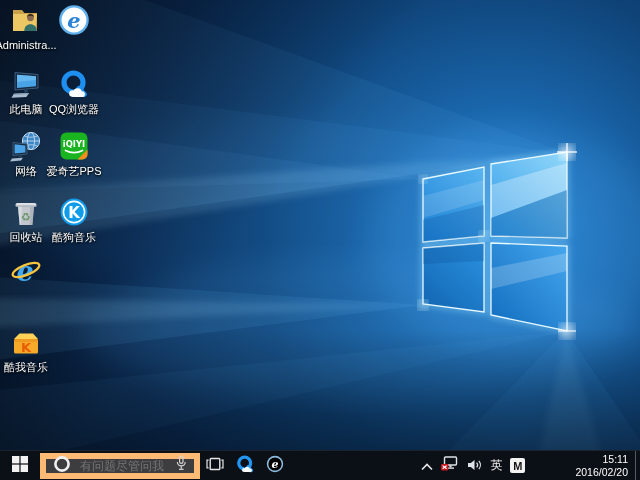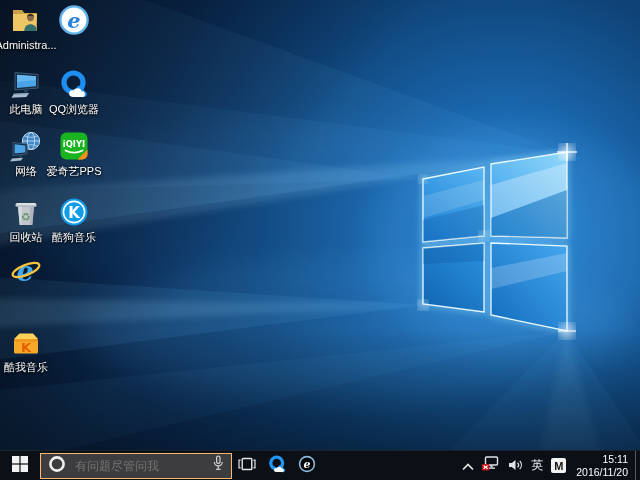--- a/index.html
+++ b/index.html
@@ -11,31 +11,31 @@
   .cell{position:absolute;display:flex;flex-direction:column;align-items:center;cursor:default;}
   .art{width:32px;height:32px;flex:0 0 32px;}
   .art svg{width:32px;height:32px;display:block;}
   .lbl{margin-top:3px;font-size:11px;line-height:13px;color:#fff;text-align:center;
     text-shadow:0 1px 2px rgba(0,0,0,.95),0 0 3px rgba(0,0,0,.8);word-break:break-all;}
   .lbl.nowrap{white-space:nowrap;}
   
   .taskbar{position:absolute;left:0;bottom:0;width:640px;height:30px;background:#0b0f16;
     border-top:1px solid #1c2330;display:flex;align-items:center;}
   .start{width:40px;height:30px;display:flex;align-items:center;justify-content:center;}
-  .searchbox{width:192px;height:26px;margin-top:0;background:#3d3d3f;border:1px solid #fdba74;
+  .searchbox{width:160px;height:26px;margin-top:0;background:#3d3d3f;border:6px solid #fdba74;
     display:flex;align-items:center;padding:0 7px;}
   .searchbox input{flex:1;background:transparent;border:none;outline:none;color:#d6d6d6;
     font-size:12px;margin-left:7px;font-family:inherit;min-width:0;}
   .tb-btn{width:30px;height:30px;display:flex;align-items:center;justify-content:center;}
   .tray{margin-left:auto;display:flex;align-items:center;height:30px;}
   .tray-ic{display:flex;align-items:center;justify-content:center;height:30px;padding:0 4px;}
   .lang{color:#f0f0f0;font-size:12px;padding:0 4px;}
   .ime{width:15px;height:15px;background:#f2f2f2;border-radius:2px;color:#141414;font-size:11px;
     font-weight:bold;display:flex;align-items:center;justify-content:center;margin:0 4px;}
-  .clock{color:#fff;font-size:10.5px;line-height:13px;text-align:right;padding:0 7px 0 6px;}
+  .clock{color:#fff;font-size:10.5px;line-height:13px;text-align:right;padding:0 7px 0 6px;margin-left:40px;}
   .showdesk{width:5px;height:30px;border-left:1px solid #565b63;}
 </style>
 </head>
 <body>
 
 <div class="screen">
 
   <svg class="wallpaper" viewBox="0 0 640 450" preserveAspectRatio="none">
     <defs>
       <radialGradient id="sky" gradientUnits="userSpaceOnUse" cx="505" cy="235" r="560">
@@ -331,18 +331,18 @@
         <span><svg width="15" height="12" viewBox="0 0 15 12">
           <polygon points="1,4 3.8,4 7.5,1 7.5,11 3.8,8 1,8" fill="#dfe3e8"></polygon>
           <path d="M9.6 3.6a3.6 3.6 0 0 1 0 4.8" fill="none" stroke="#dfe3e8" stroke-width="1.2"></path>
           <path d="M11.8 1.8a6.4 6.4 0 0 1 0 8.4" fill="none" stroke="#dfe3e8" stroke-width="1.2"></path>
         </svg></span>
       </div>
       <div class="lang">英</div>
       <div class="ime">M</div>
       <div class="clock">
         <div>15:11</div>
-        <div>2016/11/20</div>
+        <div>2016/02/20</div>
       </div>
       <div class="showdesk"></div>
     </div>
   </div>
 </div>
 
 </body></html>

